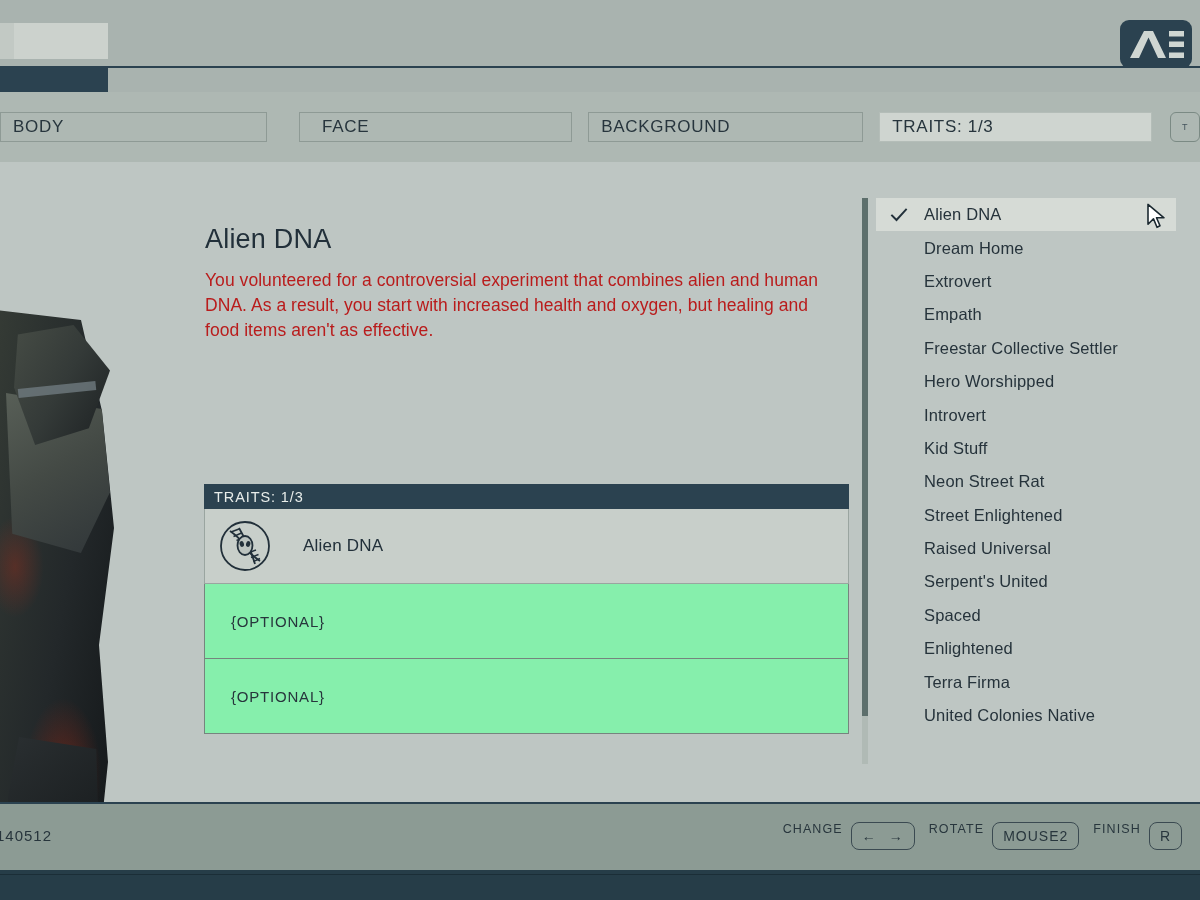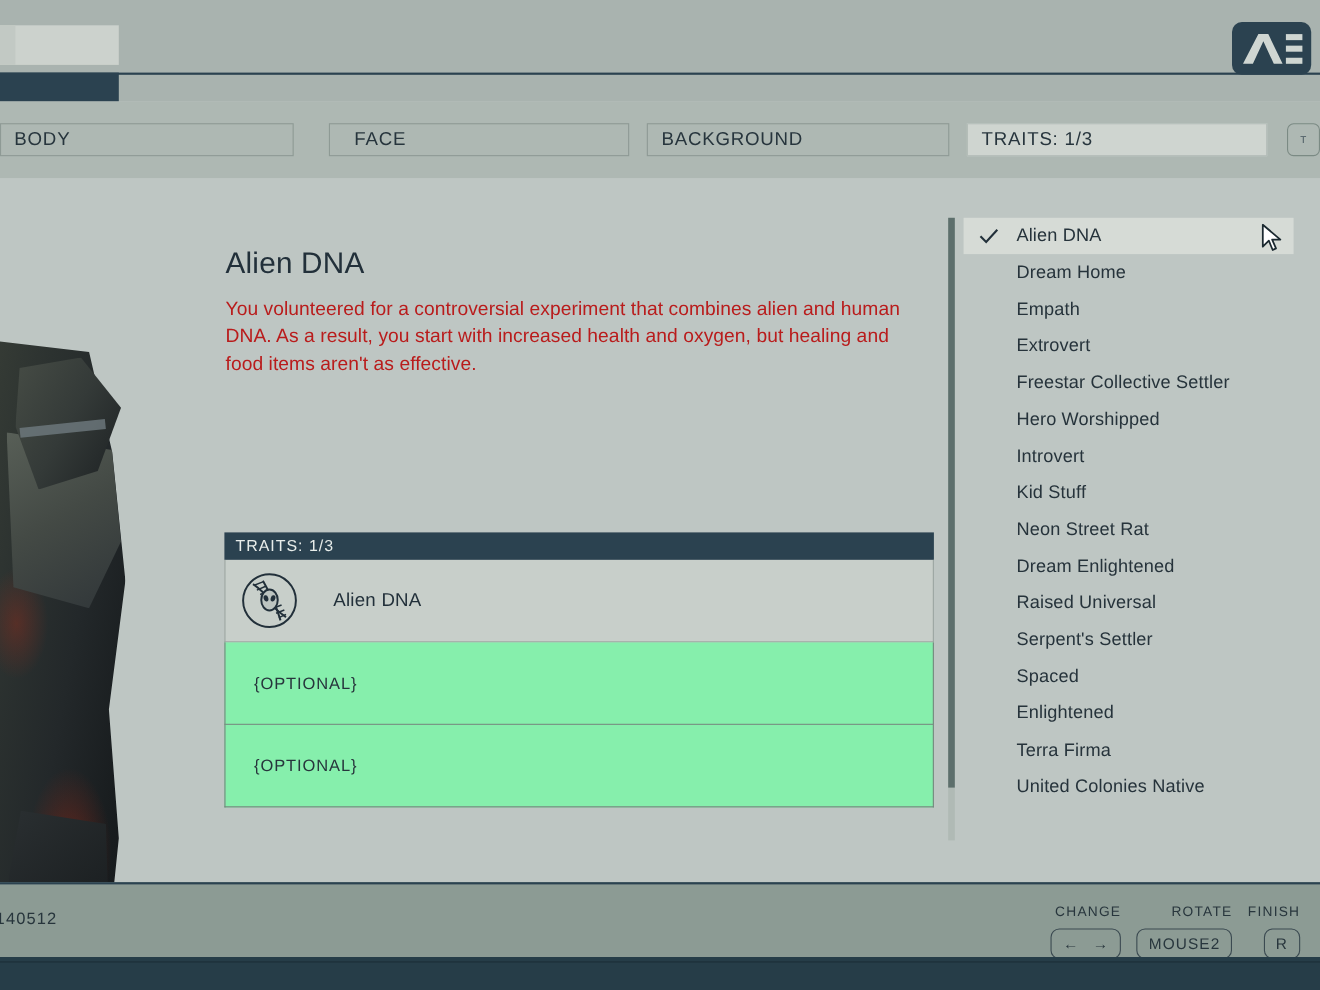--- a/index.html
+++ b/index.html
@@ -311,23 +311,22 @@
   }
   .footer-hints {
     position: absolute;
     right: 18px; top: 20px;
     display: flex;
     align-items: center;
     gap: 14px;
   }
   .hint {
     display: flex;
-    align-items: flex-end;
+    align-items: flex-start;
     gap: 8px;
-    flex-direction: column;
   }
   .hint-label {
     font-size: 12.5px;
     letter-spacing: 1.1px;
     color: #28363d;
   }
   .hint-key {
     border: 1.5px solid #3b4a51;
     border-radius: 8px;
     height: 28px;
@@ -461,48 +460,48 @@
             <svg width="20" height="26" viewBox="0 0 20 26" aria-hidden="true">
               <path d="M2 1 L2 21 L7.5 15.5 L11 24 L14 22.5 L10.5 14.5 L18 14.5 Z" fill="#ffffff" stroke="#1b2930" stroke-width="1.6" stroke-linejoin="round"></path>
             </svg>
           </span>
         </div>
 
         <div class="list-item">
           <span>Dream Home</span>
         </div>
         <div class="list-item">
+          <span>Extrovert</span>
+        </div>
+        <div class="list-item">
           <span>Empath</span>
         </div>
         <div class="list-item">
-          <span>Extrovert</span>
-        </div>
-        <div class="list-item">
           <span>Freestar Collective Settler</span>
         </div>
         <div class="list-item">
           <span>Hero Worshipped</span>
         </div>
         <div class="list-item">
           <span>Introvert</span>
         </div>
         <div class="list-item">
           <span>Kid Stuff</span>
         </div>
         <div class="list-item">
           <span>Neon Street Rat</span>
         </div>
         <div class="list-item">
-          <span>Dream Enlightened</span>
+          <span>Street Enlightened</span>
         </div>
         <div class="list-item">
           <span>Raised Universal</span>
         </div>
         <div class="list-item">
-          <span>Serpent's Settler</span>
+          <span>Serpent's United</span>
         </div>
         <div class="list-item">
           <span>Spaced</span>
         </div>
         <div class="list-item">
           <span>Enlightened</span>
         </div>
         <div class="list-item">
           <span>Terra Firma</span>
         </div>

